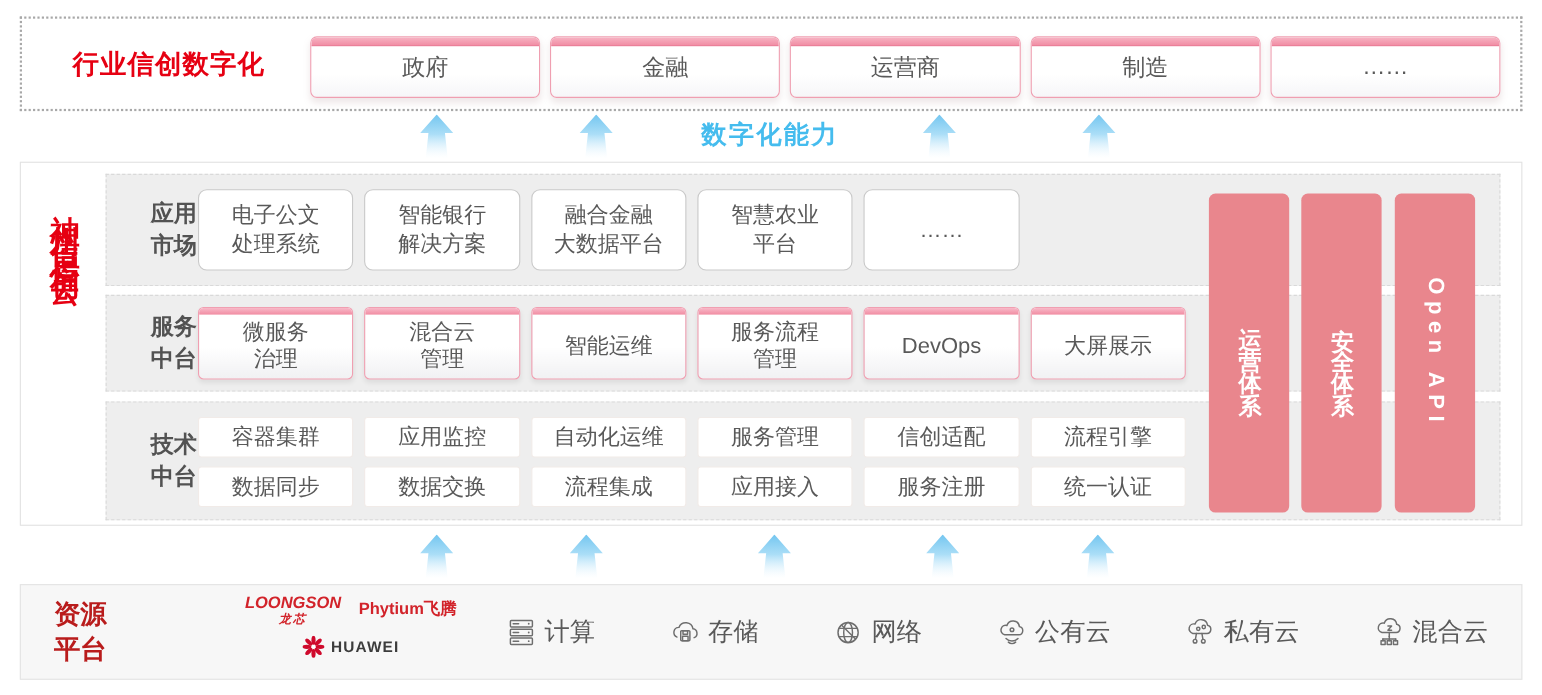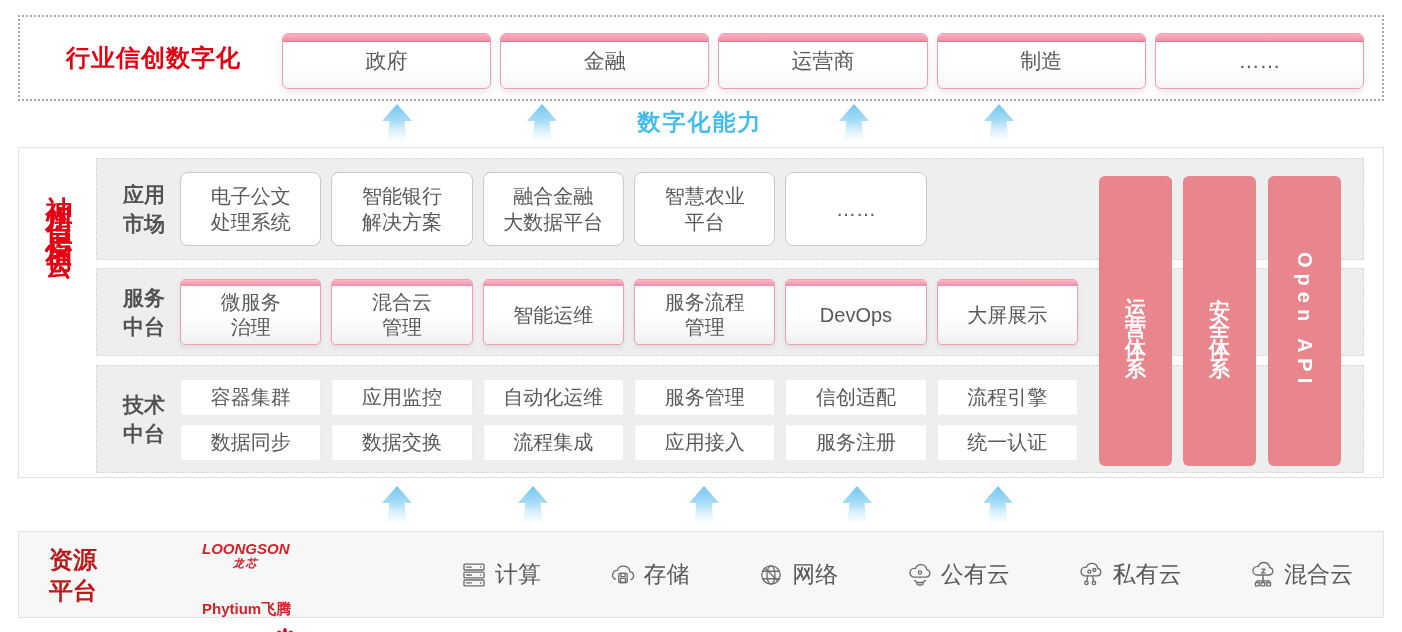--- a/index.html
+++ b/index.html
@@ -32,21 +32,21 @@
   .main { position:absolute; left:18px; top:147px; width:1366px; height:331px;
     border:1px solid #e2e2e2; background:#fff; }
   .side-title { position:absolute; left:26px; top:26px; writing-mode:vertical-lr;
     font-size:27px; font-weight:bold; color:#e60012; letter-spacing:10px; line-height:1; }
   .strip { position:absolute; left:77px; width:1268px; background:#eeeeee;
     border:1px dashed #d9d9d9; }
   .strip1 { top:10px;  height:102px; }
   .strip2 { top:120px; height:88px;  }
   .strip3 { top:217px; height:108px; }
   .strip-label { position:absolute; left:12px; top:50%; transform:translateY(-50%);
-    width:70px; text-align:center; font-size:21px; font-weight:bold; color:#525252;
+    width:70px; text-align:right; font-size:21px; font-weight:bold; color:#525252;
     line-height:1.4; white-space:pre-line; }
   .cards { position:absolute; left:83px; width:898px; display:grid;
     grid-template-columns:repeat(6,1fr); gap:10px; }
   .cards1 { top:13px; }
   .card1 { height:74px; background:#fff; border:1px solid #c9c9c9; border-radius:8px;
     display:flex; align-items:center; justify-content:center; text-align:center;
     font-size:20px; color:#595959; line-height:1.3; white-space:pre-line; }
   .cards2 { top:10px; }
   .card2 { height:66px; position:relative; overflow:hidden;
     background:linear-gradient(180deg,#ffffff 55%,#f1f1f3 100%);
@@ -66,21 +66,21 @@
     letter-spacing:20px; z-index:2; }
   .pillar.latin { letter-spacing:6px; font-size:20px; }
   .pillar1 { left:1080px; } .pillar2 { left:1164px; } .pillar3 { left:1249px; }
 
   
   .resources { position:absolute; left:18px; top:531px; width:1366px; height:87px;
     background:#f7f7f7; border:1px solid #e3e3e3; }
   .res-title { position:absolute; left:30px; top:50%; transform:translateY(-50%);
     font-size:24px; font-weight:bold; color:#b91c1c; line-height:1.3; white-space:pre-line; }
   .vendors { position:absolute; left:183px; top:9px; width:234px; }
-  .vendor-row1 { display:flex; justify-content:center; align-items:flex-start; gap:28px;flex-direction:column; }
+  .vendor-row1 { display:flex; justify-content:center; align-items:flex-start; gap:16px; }
   .loongson { text-align:center; color:#d2232a; font-style:italic; font-weight:800;
     font-size:15px; line-height:1; }
   .loongson-cn { font-size:11px; letter-spacing:2px; margin-top:2px; font-weight:bold; }
   .phytium { color:#d2232a; font-weight:bold; font-size:15px; margin-top:3px; }
   .vendor-row2 { display:flex; justify-content:center; align-items:center; gap:6px;
     margin-top:9px; }
   .huawei-text { font-size:14px; font-weight:bold; color:#3c3c3c; letter-spacing:1px;text-align:right; }
   .res-items { position:absolute; left:440px; right:30px; top:0; bottom:0;
     display:flex; align-items:center; justify-content:space-between; }
   .res-item { display:flex; align-items:center; gap:6px; }

